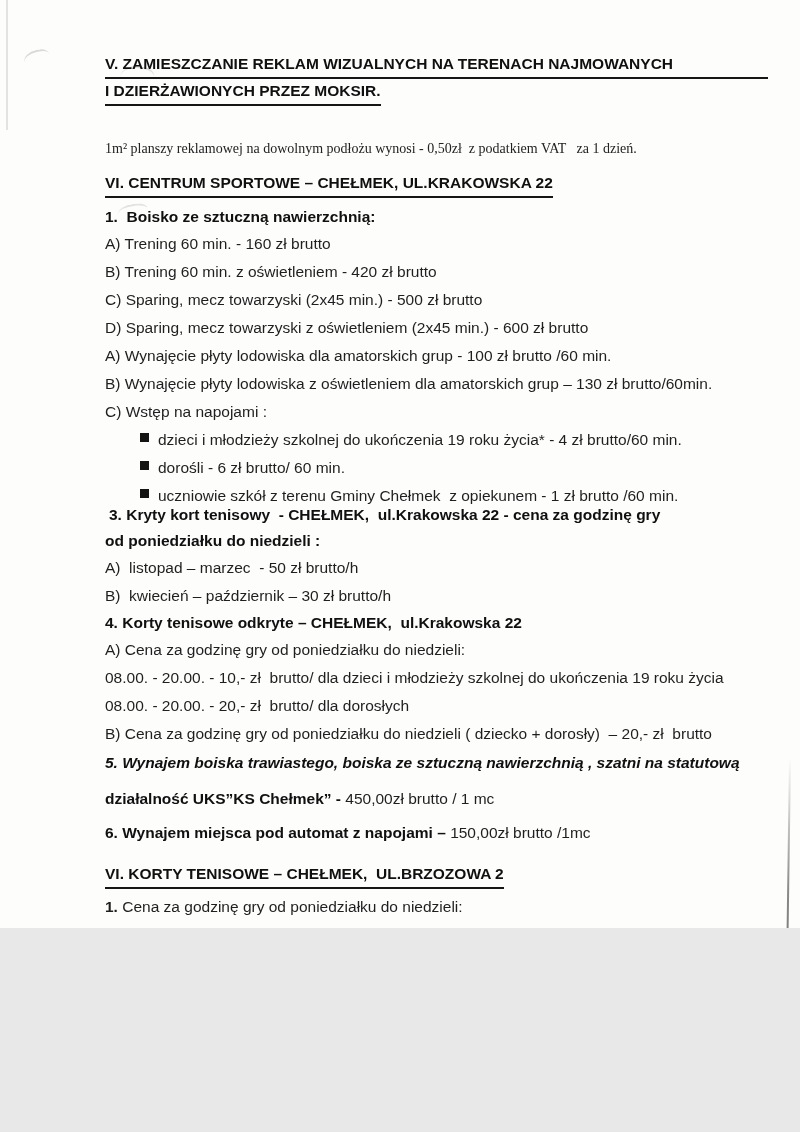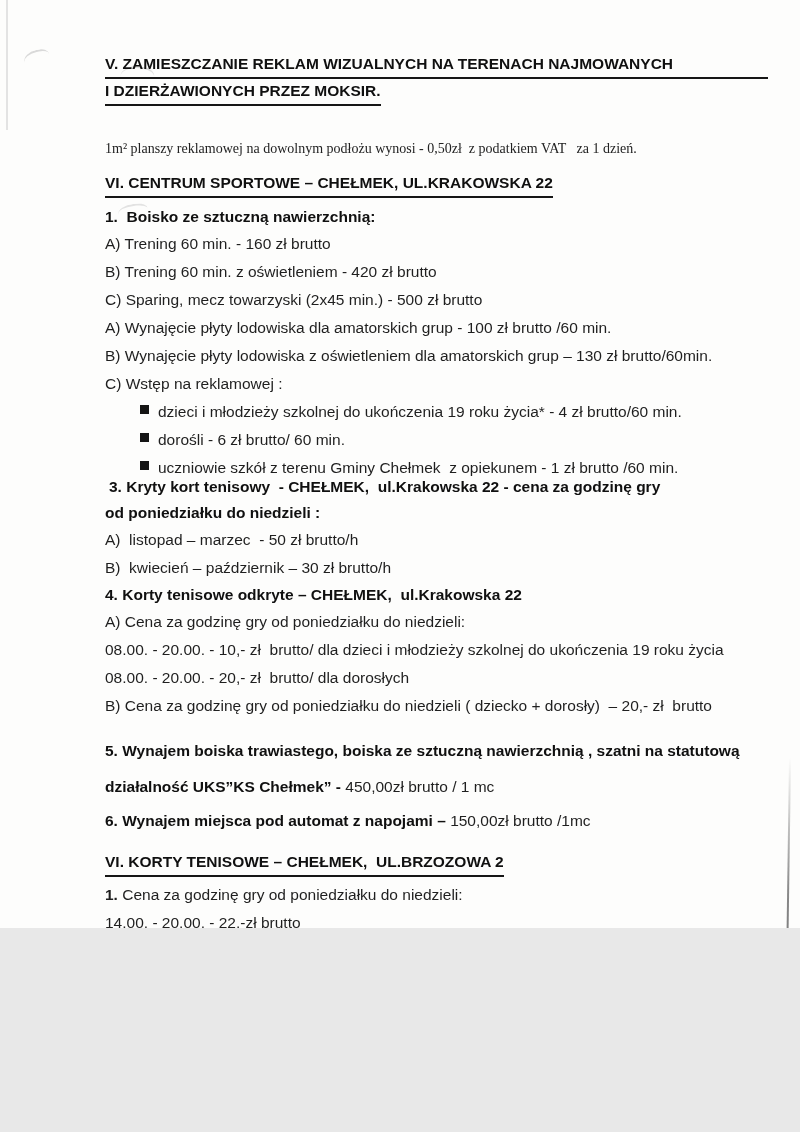--- a/index.html
+++ b/index.html
@@ -16,21 +16,21 @@
   .h-main{font-weight:bold;font-size:15.5px;line-height:24px;color:#101010;white-space:pre;}
   .ul{display:inline-block;border-bottom:2px solid #161616;padding-bottom:1px;}
   .ul-long{min-width:663px;}
   .intro{font-family:"Liberation Serif","DejaVu Serif",serif;font-size:14px;line-height:24px;white-space:pre;color:#222;margin-top:31px;}
   .h-sub{font-weight:bold;font-size:15.5px;line-height:26px;color:#101010;white-space:pre;}
   .item{font-size:15.5px;line-height:28px;white-space:pre;}
   .reg{font-weight:400;color:#1f1f1f;}
   .mt-vi{margin-top:10px;}
   .mt6{margin-top:6px;}
   .mt-neg8{margin-top:-8px;}
-  .mt2{margin-top:18px;}
+  .mt2{margin-top:2px;font-style:italic;}
   .mt8{margin-top:8px;}
   .mt10{margin-top:10px;}
   .mt16{margin-top:16px;}
   .mt4{margin-top:4px;}
   .lh28{line-height:28px;}
   .indent3{padding-left:4px;}
   .bullets{padding-left:35px;}
   .bullet-row{line-height:28px;white-space:pre;}
   .sq{display:inline-block;width:9px;height:9px;background:#141414;margin-right:9px;vertical-align:3px;}
   .pagenum{
@@ -70,24 +70,25 @@
     <div class="h-main"><span class="ul ul-long">V. ZAMIESZCZANIE REKLAM WIZUALNYCH NA TERENACH NAJMOWANYCH</span></div>
     <div class="h-main"><span class="ul">I DZIERŻAWIONYCH PRZEZ MOKSIR.</span></div>
     <div class="intro">1m² planszy reklamowej na dowolnym podłożu wynosi - 0,50zł  z podatkiem VAT   za 1 dzień.</div>
 
     <div class="h-main mt-vi"><span class="ul">VI. CENTRUM SPORTOWE – CHEŁMEK, UL.KRAKOWSKA 22</span></div>
 
     <div class="h-sub mt6">1.  Boisko ze sztuczną nawierzchnią:</div>
     <div class="item">A) Trening 60 min. - 160 zł brutto</div>
     <div class="item">B) Trening 60 min. z oświetleniem - 420 zł brutto</div>
     <div class="item">C) Sparing, mecz towarzyski (2x45 min.) - 500 zł brutto</div>
+    <div class="item">D) Sparing, mecz towarzyski z oświetleniem (2x45 min.) - 600 zł brutto</div>
 
     <div class="item">A) Wynajęcie płyty lodowiska dla amatorskich grup - 100 zł brutto /60 min.</div>
     <div class="item">B) Wynajęcie płyty lodowiska z oświetleniem dla amatorskich grup – 130 zł brutto/60min.</div>
-    <div class="item">C) Wstęp na reklamowej :</div>
+    <div class="item">C) Wstęp na napojami :</div>
     <div class="bullets">
       <div class="bullet-row"><span class="sq"></span><span>dzieci i młodzieży szkolnej do ukończenia 19 roku życia* - 4 zł brutto/60 min.</span></div>
       <div class="bullet-row"><span class="sq"></span><span>dorośli - 6 zł brutto/ 60 min.</span></div>
       <div class="bullet-row"><span class="sq"></span><span>uczniowie szkół z terenu Gminy Chełmek  z opiekunem - 1 zł brutto /60 min.</span></div>
     </div>
 
     <div class="h-sub mt-neg8 indent3">3. Kryty kort tenisowy  - CHEŁMEK,  ul.Krakowska 22 - cena za godzinę gry</div>
     <div class="h-sub">od poniedziałku do niedzieli :</div>
     <div class="item">A)  listopad – marzec  - 50 zł brutto/h</div>
     <div class="item">B)  kwiecień – październik – 30 zł brutto/h</div>

